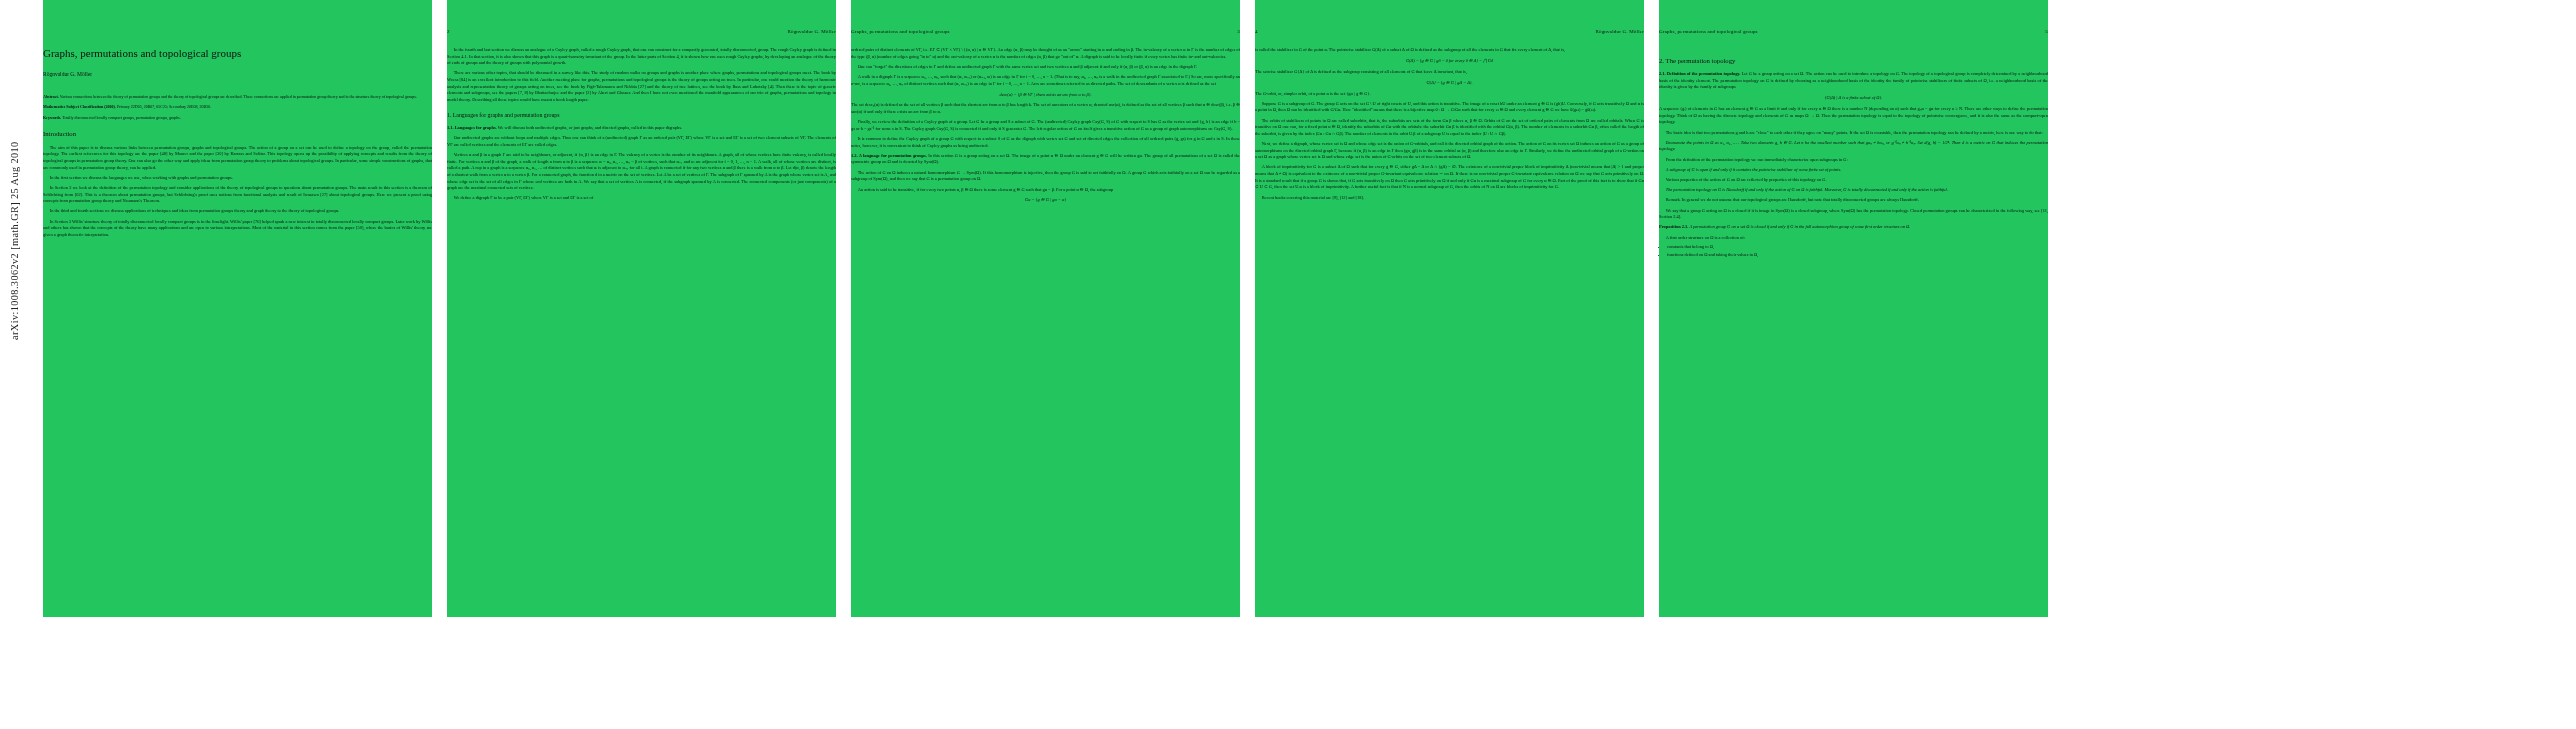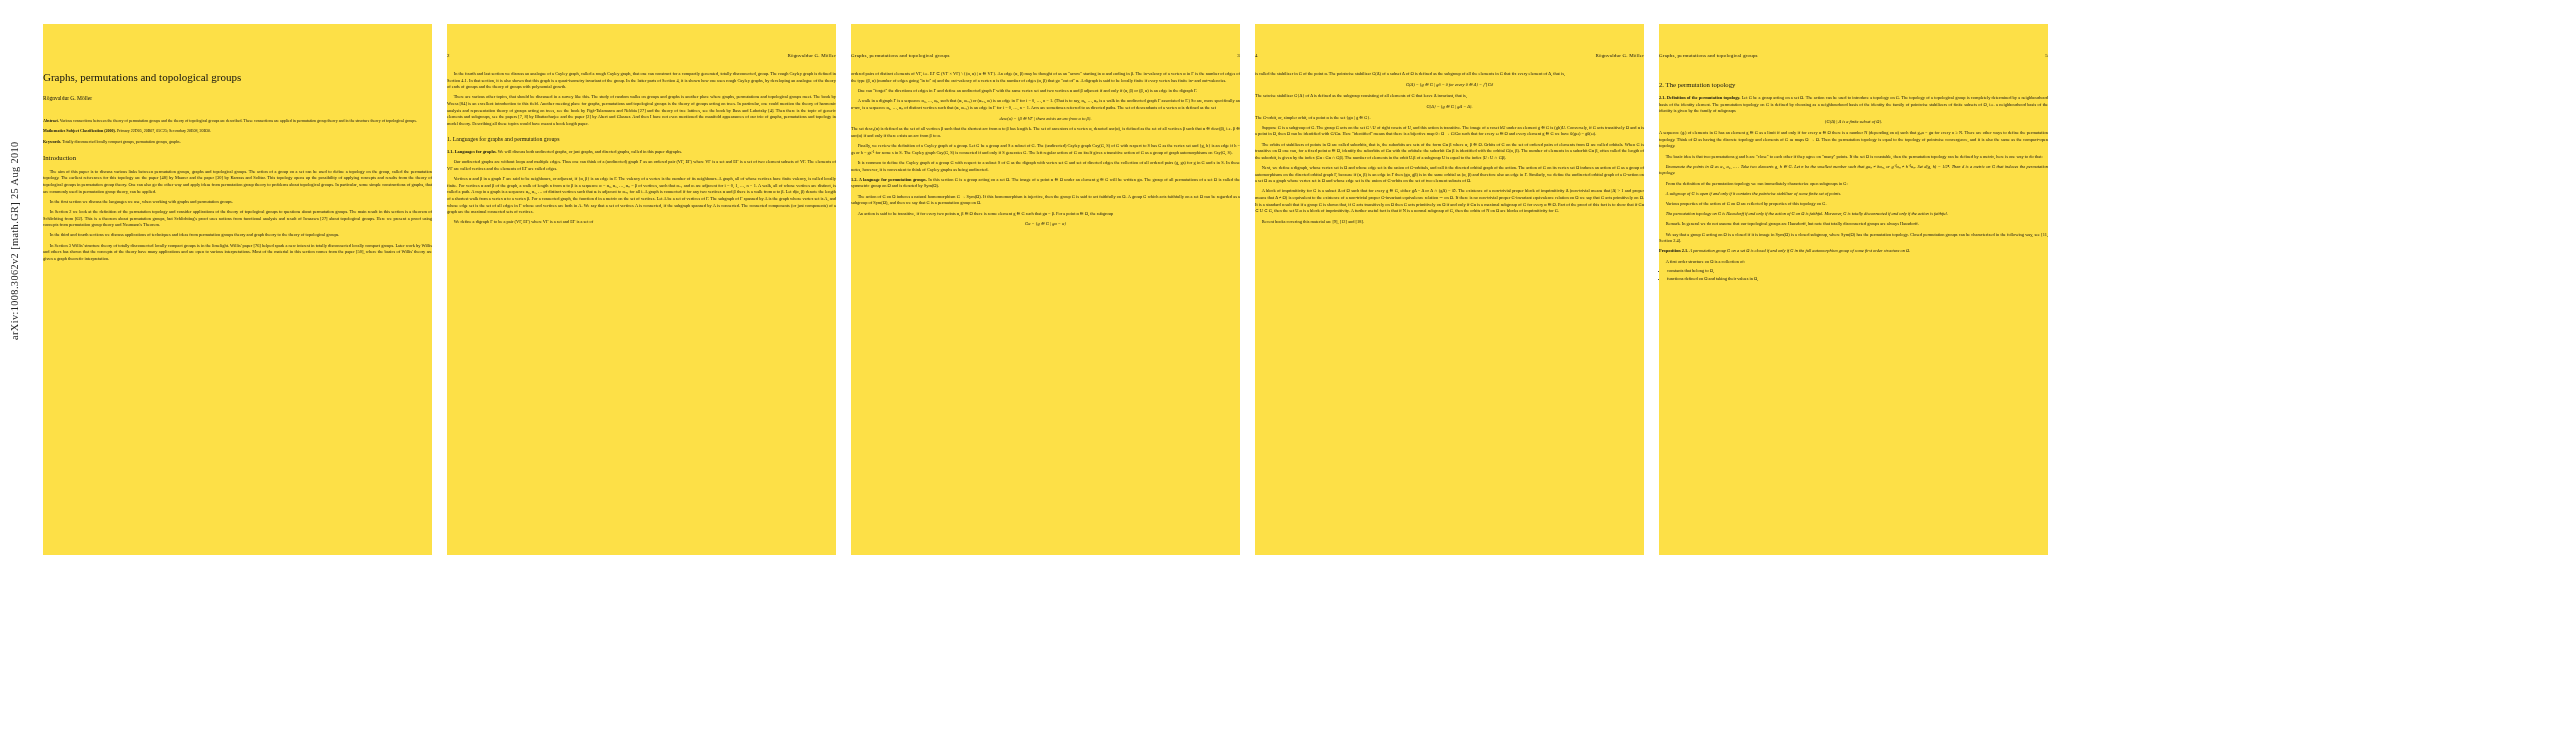--- a/index.html
+++ b/index.html
@@ -6,21 +6,21 @@
   body{width:2576px;height:729px;overflow:hidden;font-family:"Liberation Serif",serif;color:#111;}
   .sheet{position:relative;width:2576px;height:729px;background:#fff;}
 
   .arxiv-stamp{
     position:absolute;left:8.5px;top:340px;
     transform:rotate(-90deg);transform-origin:left top;
     font-family:"Liberation Serif",serif;font-size:10.3px;letter-spacing:0.4px;color:#222;
     white-space:nowrap;
   }
 
-  .page{position:absolute;top:0;width:425px;height:531px;background:#fde047;margin-top:24px;}
+  .page{position:absolute;top:0;width:425px;height:617px;background:#22c55e;}
   .p1{left:43px;width:389px;}
   .p2{left:447px;width:389px;}
   .p3{left:851px;width:389px;}
   .p4{left:1255px;width:389px;}
   .p5{left:1659px;width:389px;}
 
   .rhead{position:absolute;top:28.6px;font-size:5px;letter-spacing:0.2px;color:#111;}
   .rhead.left{left:0;}
   .rhead.right{right:0;}
 

